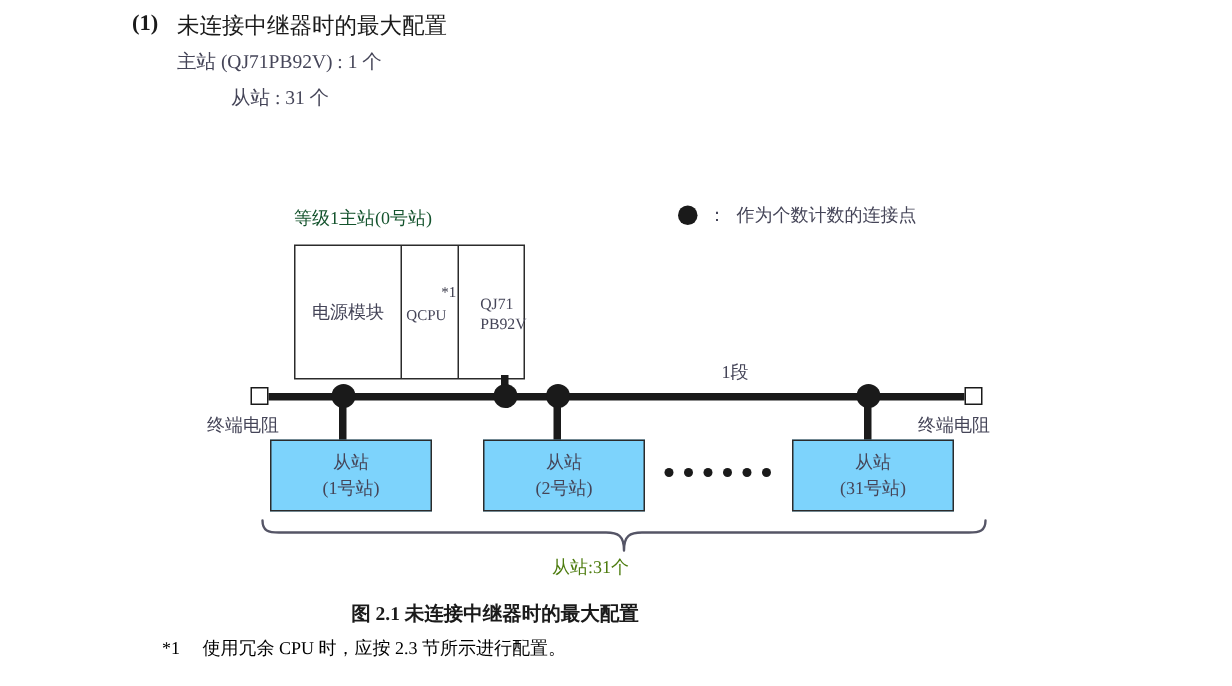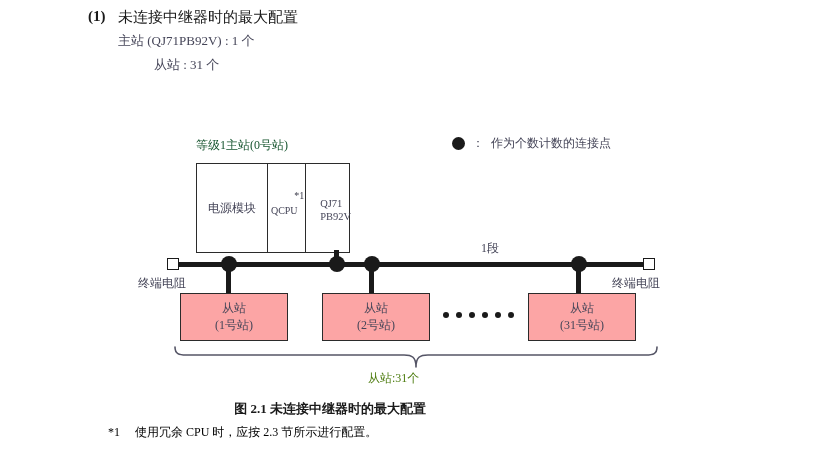--- a/index.html
+++ b/index.html
@@ -142,21 +142,21 @@
   #drop-master { left: 334px; top: 250px;  height: 18px; }
   #drop-slave-1 { left: 226px; top: 262px; height: 32px; }
   #drop-slave-2 { left: 369px; top: 262px; height: 32px; }
   #drop-slave-3 { left: 576px; top: 262px; height: 32px; }
 
   
   .slave-box {
     width: 108px; height: 48px;
     border: 1.6px solid #2b2b2b;
     box-sizing: border-box;
-    background: #fca5a5;
+    background: #7dd3fc;
     top: 293px;
     display: flex;
     flex-direction: column;
     align-items: center;
     justify-content: center;
     line-height: 17px;
   }
   .slave-box .line { font-size: 12px; color: #454558; }
   #slave-box-1 { left: 180px; }
   #slave-box-2 { left: 322px; }

